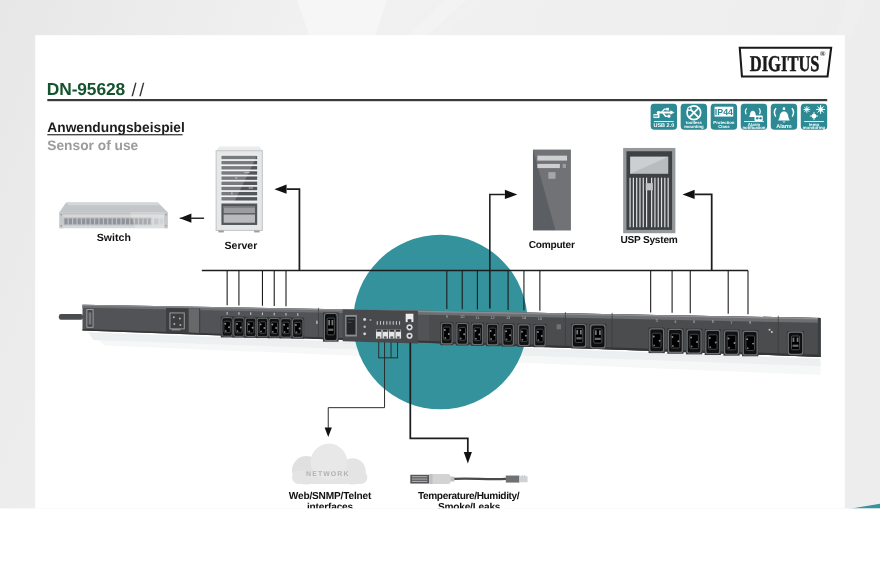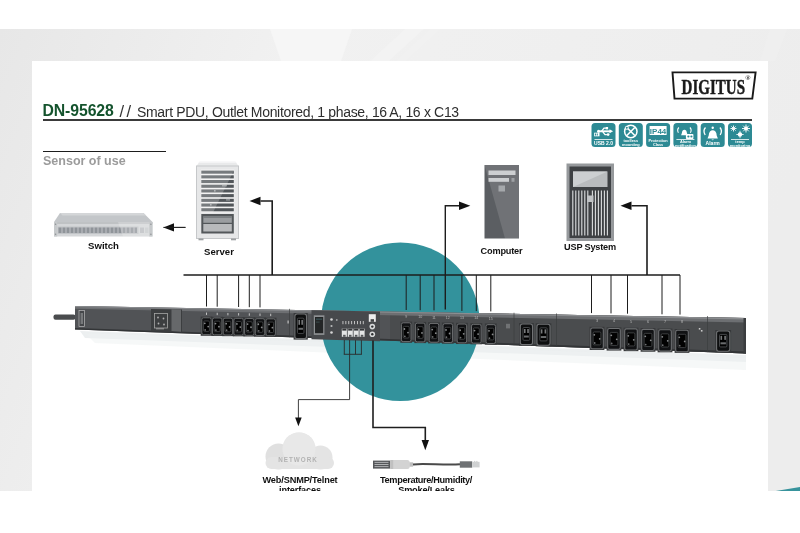--- a/index.html
+++ b/index.html
@@ -1,17 +1,17 @@
 <!DOCTYPE html>
 <html><head>
 <meta charset="utf-8">
 <style>
   html,body{margin:0;padding:0;}
   body{width:800px;height:533px;overflow:hidden;font-family:"Liberation Sans",sans-serif;}
-  #page{position:relative;width:800px;height:462px;background:#ededed;overflow:hidden;margin-top:29px;}
+  #page{position:relative;width:800px;height:462px;background:#ededed;overflow:hidden;}
   .abs{position:absolute;}
 </style>
 </head>
 <body>
 <div id="page">
 
   <svg class="abs" width="800" height="533" viewBox="0 0 800 533" style="left:0;top:0">
     <defs>
       <linearGradient id="bgg" x1="0" y1="0" x2="1" y2="0.25">
         <stop offset="0" stop-color="#e7e7e7"></stop>
@@ -40,23 +40,23 @@
   </svg>
 
   <svg class="abs" width="100" height="34" viewBox="0 0 100 34" style="left:666px;top:40px">
     <polygon points="6.5,3.4 89.6,3.4 86.3,29.6 8.5,29.6" fill="#ffffff" stroke="#1a1a1a" stroke-width="1.9"></polygon>
     <text x="47.3" y="24.6" text-anchor="middle" font-family="Liberation Serif, serif" font-weight="bold" font-size="20.5" fill="#1a1a1a" stroke="#1a1a1a" stroke-width="0.45" textLength="63.5" lengthAdjust="spacingAndGlyphs">DIGITUS</text>
     <text x="81.8" y="10.8" text-anchor="middle" font-family="Liberation Serif, serif" font-weight="bold" font-size="7" fill="#1a1a1a">®</text>
   </svg>
 
   <div class="abs" style="left:42.5px;top:73px;font-size:15.8px;letter-spacing:-0.1px;font-weight:bold;color:#14532d;">DN-95628</div>
   <div class="abs" style="left:119.5px;top:73px;font-size:16.5px;letter-spacing:2.4px;color:#333;">//</div>
-  <div class="abs" style="left:137px;top:74.5px;font-size:14px;letter-spacing:-0.33px;color:#2e2e2e;">Smart PDU, Outlet Monitored, 1 phase, 16 A, 16 x C13</div>
   <div class="abs" style="left:43px;top:90px;width:709px;height:1.6px;background:#3a3a3a;"></div>
 
+  <div class="abs" style="left:43px;top:108.5px;font-size:12.5px;font-weight:bold;color:#1d1d1d;">Anwendungsbeispiel</div>
   <div class="abs" style="left:43px;top:122px;width:122.5px;height:1.1px;background:#1d1d1d;"></div>
   <div class="abs" style="left:43px;top:124.5px;font-size:12.5px;font-weight:bold;color:#9b9b9b;">Sensor of use</div>
 
   <svg class="abs" width="170" height="26" viewBox="0 0 170 26" style="left:589px;top:94px">
     <g fill="#2d8a94">
       <rect x="2.5" y="0" width="24" height="24" rx="3.5"></rect>
       <rect x="29.8" y="0" width="24" height="24" rx="3.5"></rect>
       <rect x="57.1" y="0" width="24" height="24" rx="3.5"></rect>
       <rect x="84.4" y="0" width="24" height="24" rx="3.5"></rect>
       <rect x="111.7" y="0" width="24" height="24" rx="3.5"></rect>

